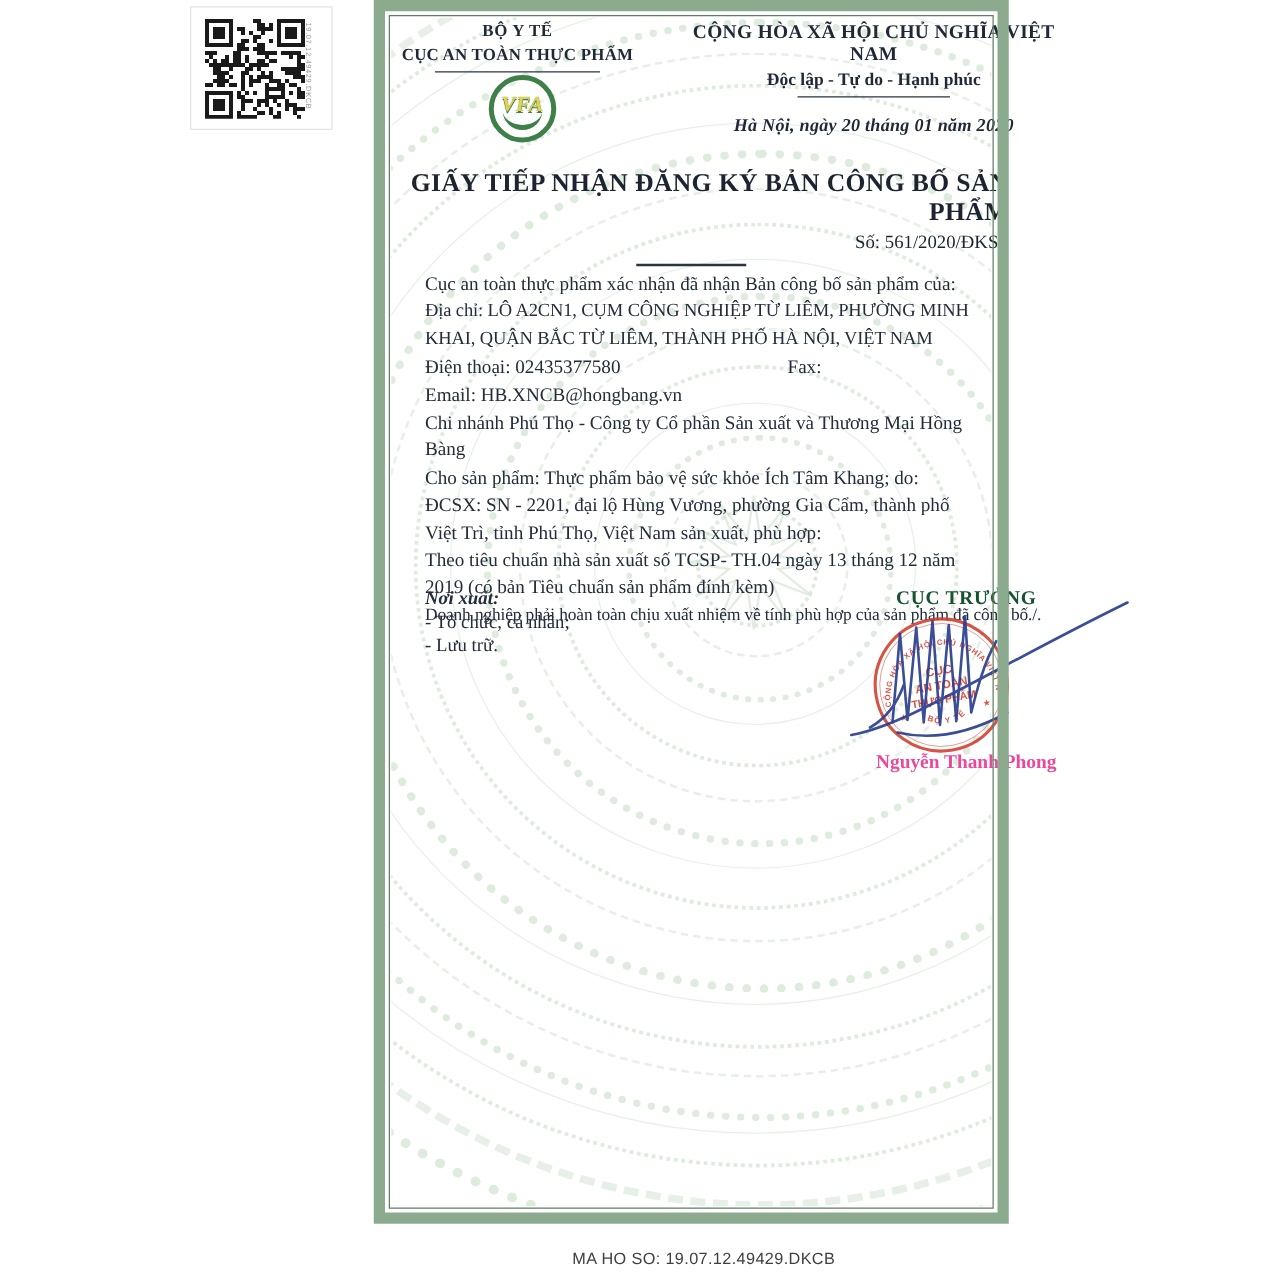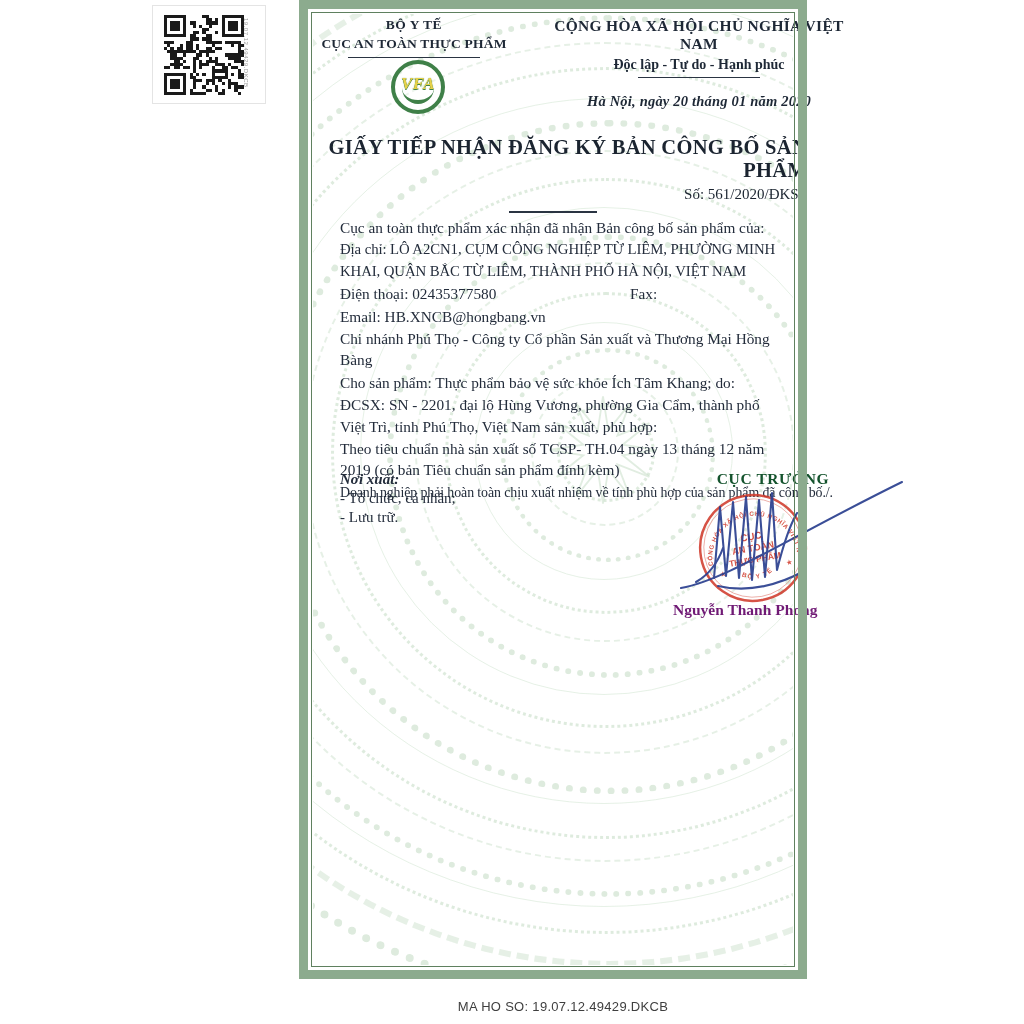--- a/index.html
+++ b/index.html
@@ -54,22 +54,22 @@
   .p-phone .fax{position:absolute;left:290px;top:0;}
   .p-disc{white-space:nowrap;font-size:13.9px;letter-spacing:-.1px;}
   
   .recipients{position:absolute;left:41px;top:470px;font-size:15px;line-height:19px;}
   .recipients .lbl{font-weight:bold;font-style:italic;}
   .signer-title{position:absolute;left:389px;top:470px;width:170px;text-align:center;
     font-weight:bold;font-size:15.5px;letter-spacing:.6px;color:#14532d;}
   .stamp{position:absolute;left:396px;top:490px;width:116px;height:116px;
     transform:rotate(-10deg);opacity:.87;z-index:2;}
   .signature{position:absolute;left:357px;top:460px;width:252px;height:152px;z-index:3;opacity:.92;}
-  .signer-name{position:absolute;left:374px;top:601px;width:200px;
-    font-weight:bold;font-size:15.5px;color:#701a75;z-index:4;}
+  .signer-name{position:absolute;left:374px;top:601px;width:200px;text-align:center;
+    font-weight:bold;font-size:15.5px;color:#ec4899;z-index:4;}
   
   .bottom-caption{position:absolute;left:263px;top:999px;width:600px;text-align:center;
     font-family:"Liberation Sans","DejaVu Sans",sans-serif;font-size:13px;
     color:#3f3f3f;letter-spacing:.3px;}
 </style>
 </head>
 <body>
 
 <div class="qr-panel">
   <svg id="qr-svg" viewBox="0 0 25 25" shape-rendering="crispEdges">

